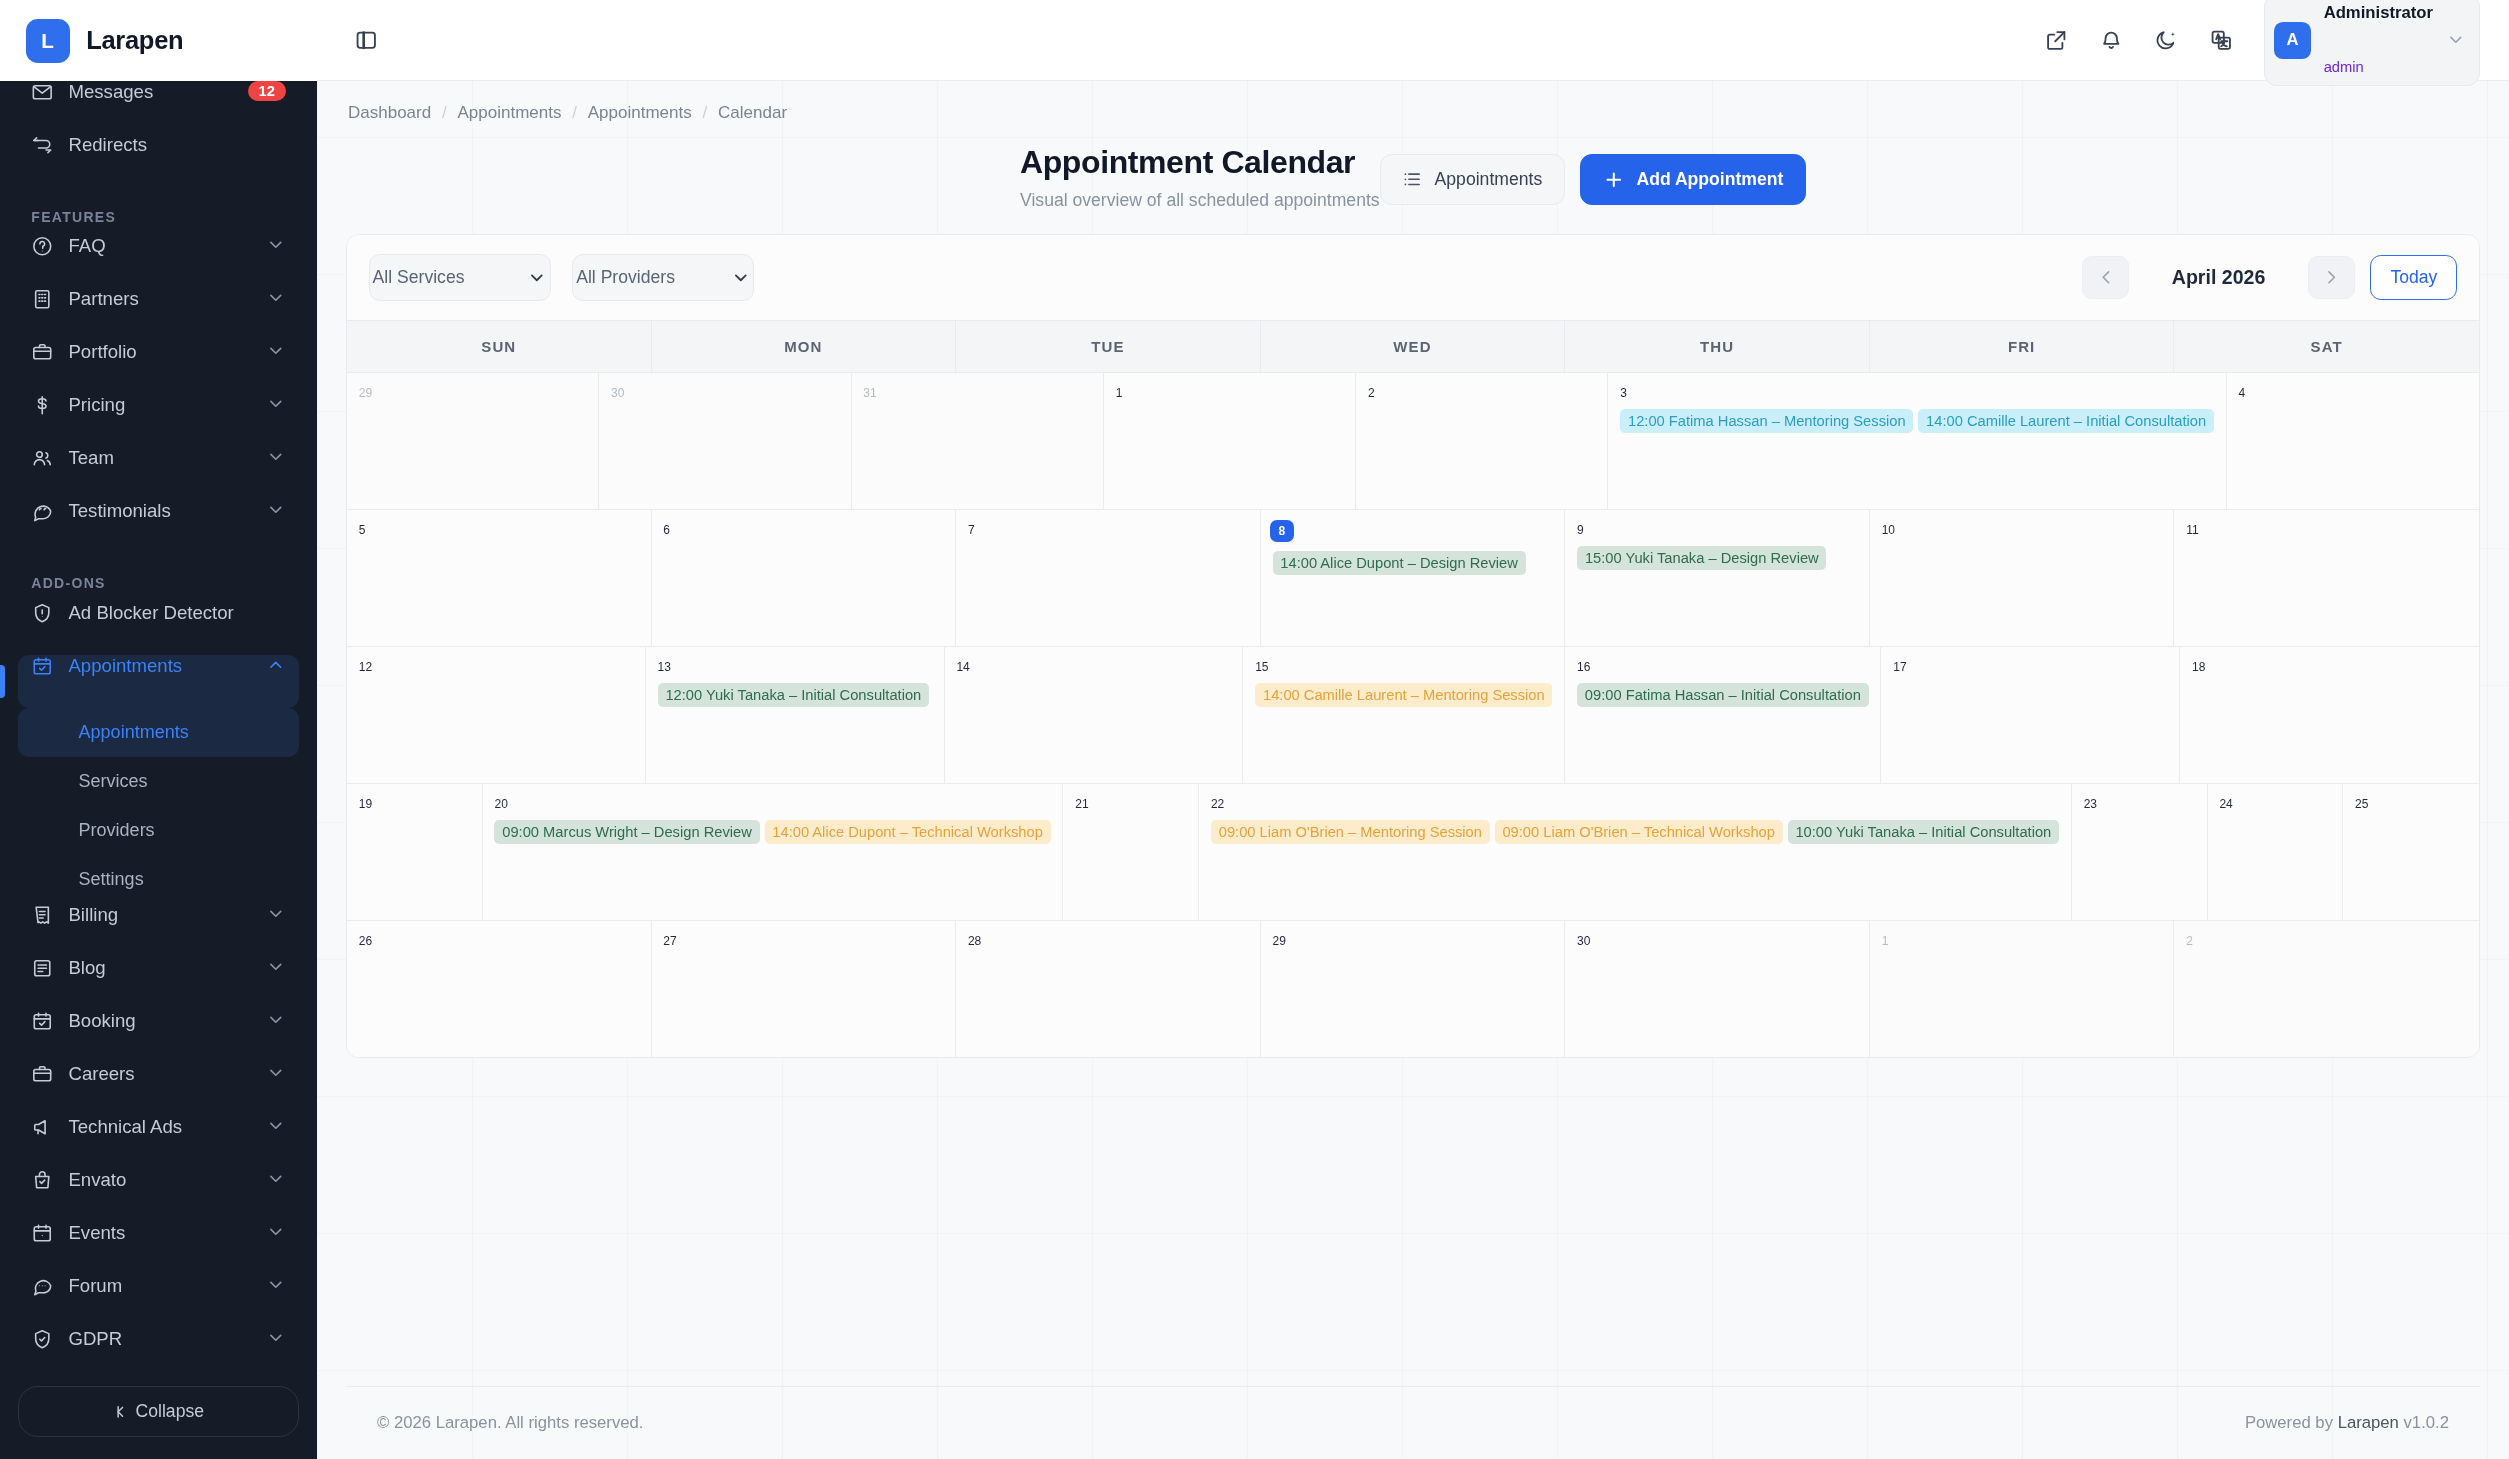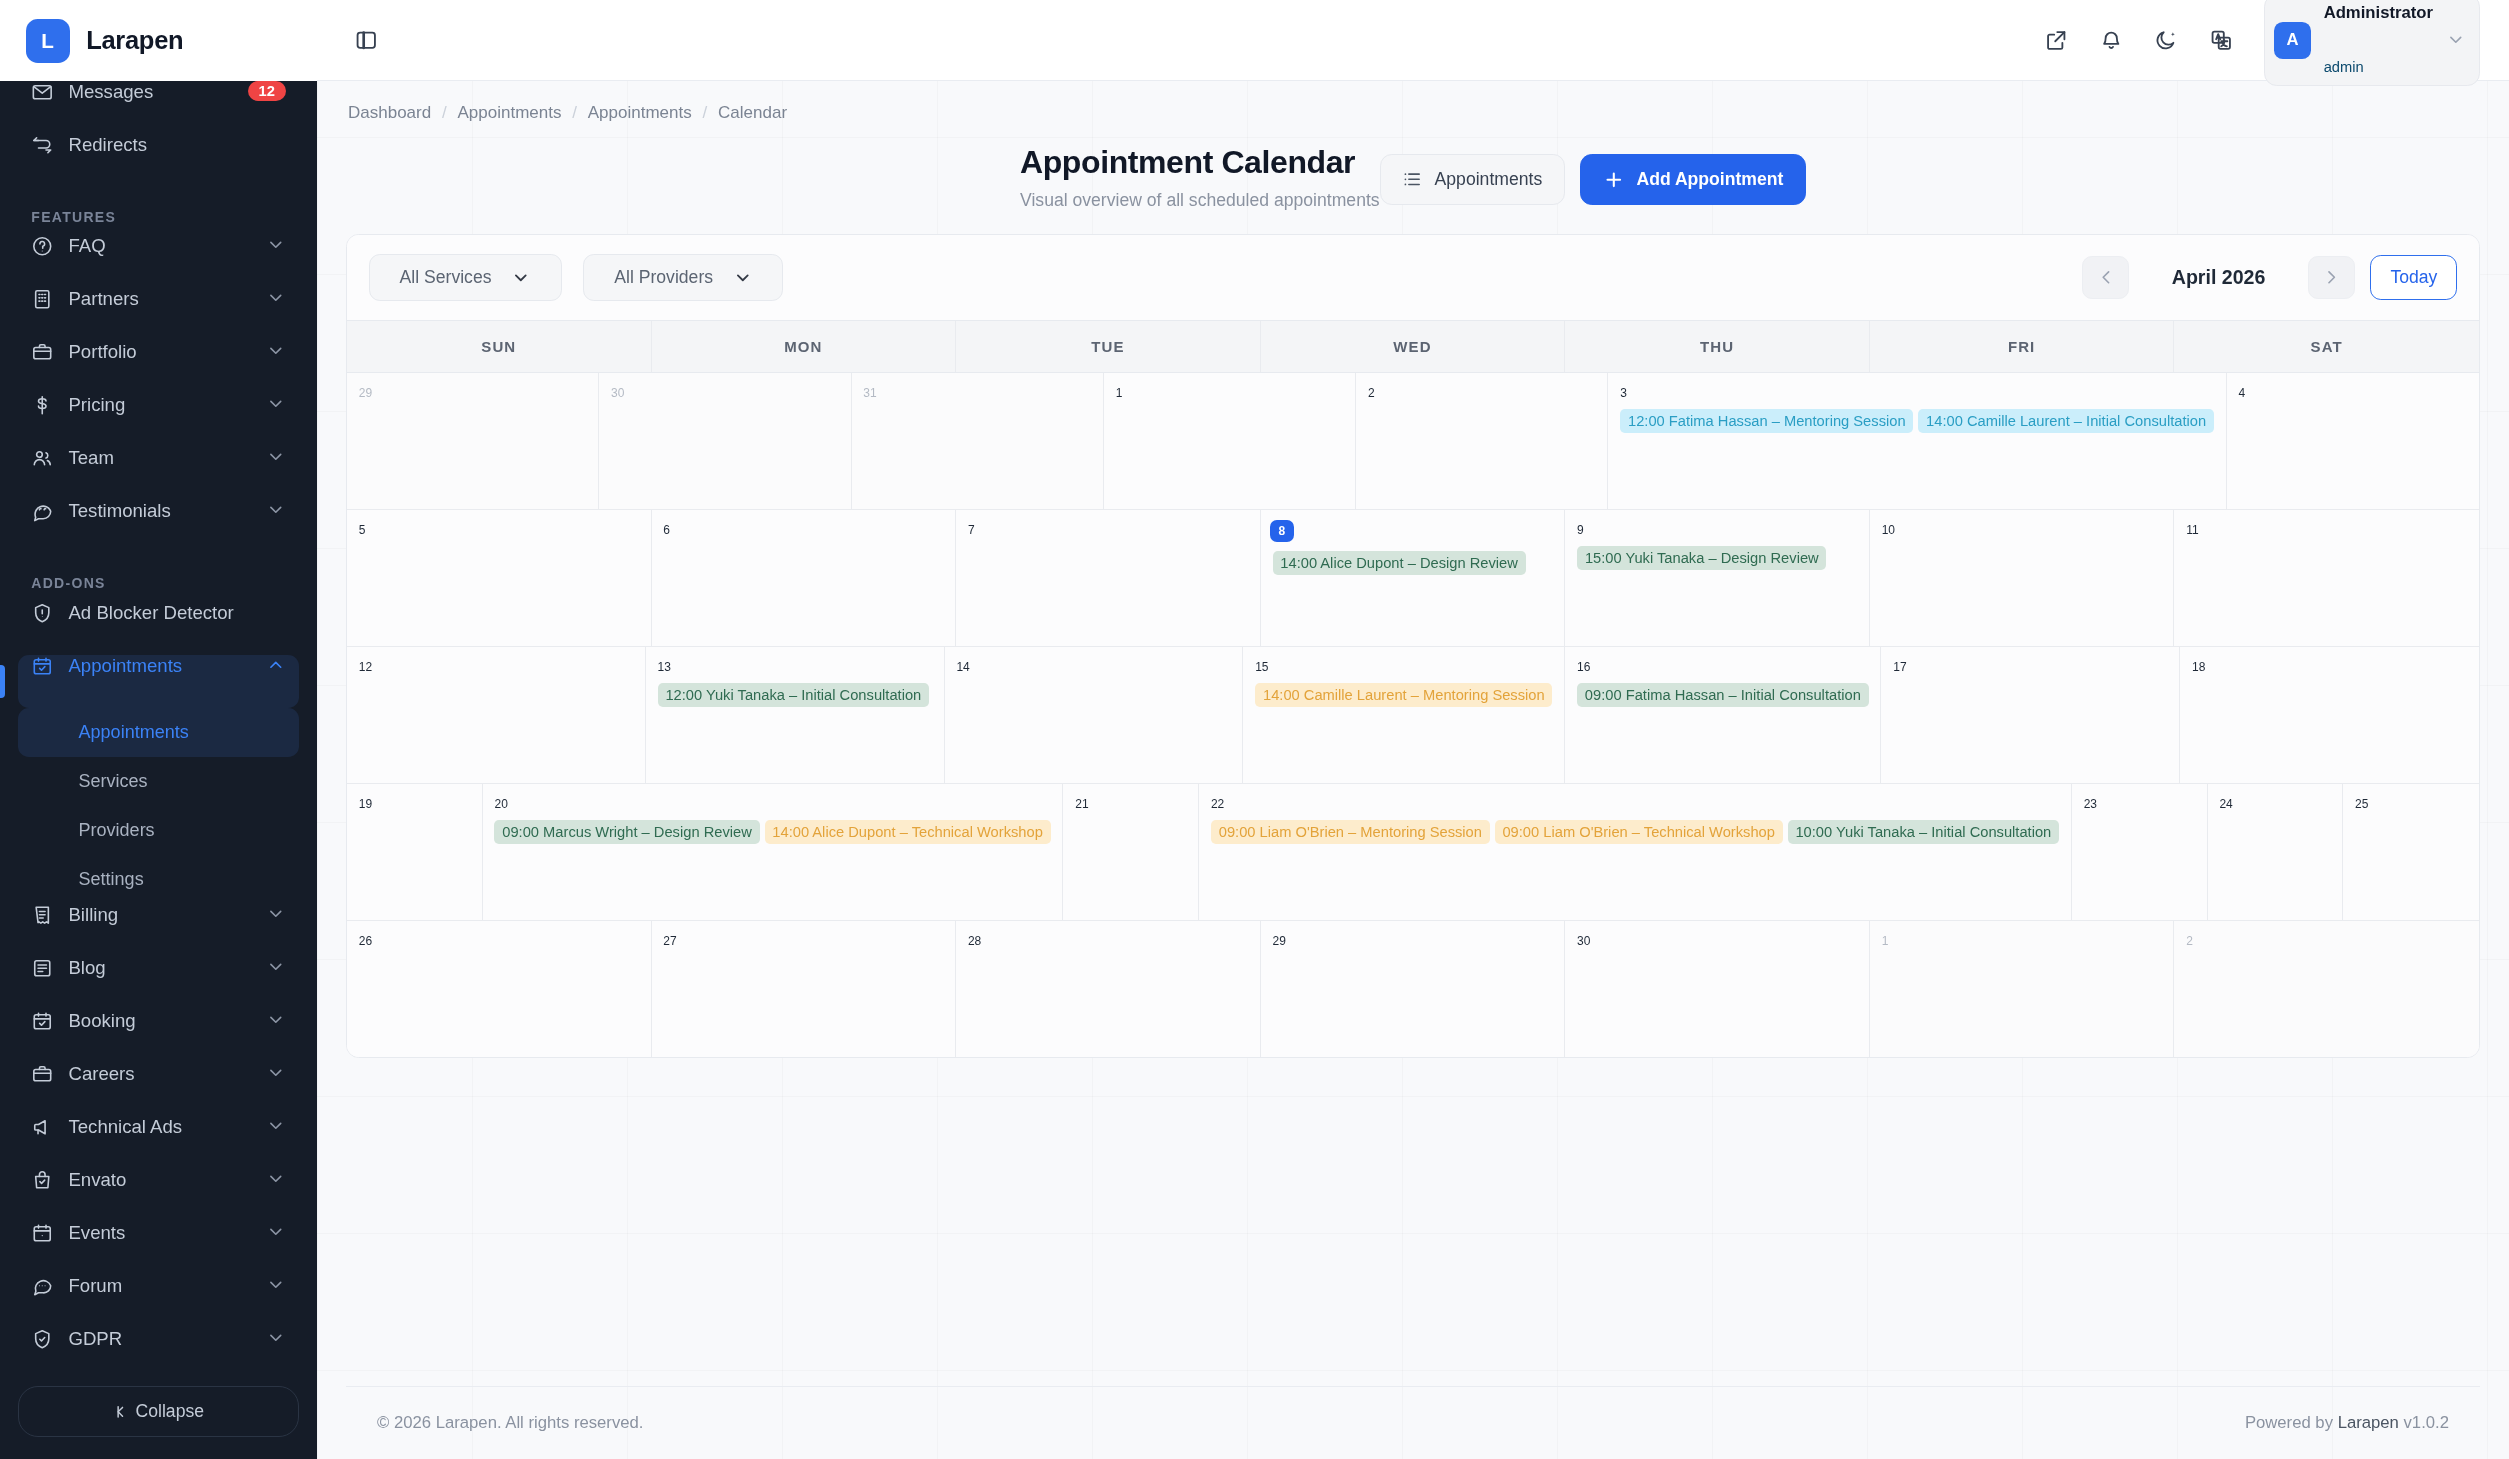--- a/index.html
+++ b/index.html
@@ -95,21 +95,21 @@
   .icon-btn svg { width: 24.5px; height: 24.5px; stroke: #374151; fill: none; stroke-width: 1.8; stroke-linecap: round; stroke-linejoin: round; }
   .top-right { display: flex; align-items: center; gap: 11.8px; }
   .user-chip {
     display: flex; align-items: center; gap: 12.7px;
     background: #f3f4f6; border: 1px solid #e7e9ee; border-radius: 12.7px;
     padding: 7.8px 13.7px 7.8px 8.8px; cursor: pointer; margin-left: 9.8px;
   }
   .user-av { width: 37px; height: 37px; border-radius: 8.8px; background: #2f6fed; color:#fff;
     display:flex; align-items:center; justify-content:center; font-size:16.7px; font-weight:600; }
   .user-name { font-size: 16.7px; font-weight: 700; color: #111827; line-height: 1.22; }
-  .user-role { font-size: 14.7px; color: #0c4a6e; line-height: 1.22; margin-top: 36px; }
+  .user-role { font-size: 14.7px; color: #6d28d9; line-height: 1.22; margin-top: 36px; }
   .user-chip .chev svg { stroke: #9aa2b1; }
 
   .content { flex: 1 1 auto; padding: 0 29px; overflow: hidden; display:flex; flex-direction:column; }
 
   .crumbs { display: flex; align-items: center; gap: 10.8px; padding: 21.6px 2px 0 2px; font-size: 17px; color: #8d95a3; }
   .crumbs a { color: #7b8493; text-decoration: none; cursor: pointer; }
   .crumbs .sep { color: #cbd1da; }
   .crumbs .cur { color: #7b8493; }
 
   .page-head { display: flex; align-items: flex-start; justify-content: center; padding: 21.6px 2px 0 2px; }
@@ -130,21 +130,21 @@
     overflow: hidden; flex: 0 0 auto;
   }
   .cal-toolbar {
     display: flex; align-items: center; justify-content: space-between;
     padding: 18.6px 21.6px; background: #fcfcfd;
   }
   .selects { display: flex; gap: 21.6px; }
   .select {
     height: 47px; min-width: 182px; background: #f5f6f8; border: 1px solid #e6e9ee;
     border-radius: 10.8px; display: flex; align-items: center; justify-content: space-between;
-    padding: 0 30px; font-size: 17.6px; color: #5b6472; cursor: pointer; gap: 19.6px;
+    padding: 0 3px; font-size: 17.6px; color: #5b6472; cursor: pointer; gap: 19.6px;
   }
   .select svg { width: 19.6px; height: 19.6px; stroke: #343a46; fill:none; stroke-width: 2.2; stroke-linecap: round; stroke-linejoin: round; }
   .nav-month { display: flex; align-items: center; gap: 15.7px; }
   .sq-btn { width: 47px; height: 43px; border-radius: 9.8px; background: #f1f2f5; border: 1px solid #eceef2;
     display:flex; align-items:center; justify-content:center; cursor: pointer; }
   .sq-btn svg { width: 18.6px; height: 18.6px; stroke: #9aa2b1; fill:none; stroke-width:2.1; stroke-linecap:round; stroke-linejoin:round; }
   .month-label { font-size: 19.6px; font-weight: 600; color: #1f2937; min-width: 147px; text-align: center; }
   .today-btn { height: 45px; padding: 0 19px; border-radius: 10.8px; border: 1px solid #2f6fed;
     color: #2563eb; font-size: 17.6px; display:flex; align-items:center; cursor:pointer; background:#fff; }
 

